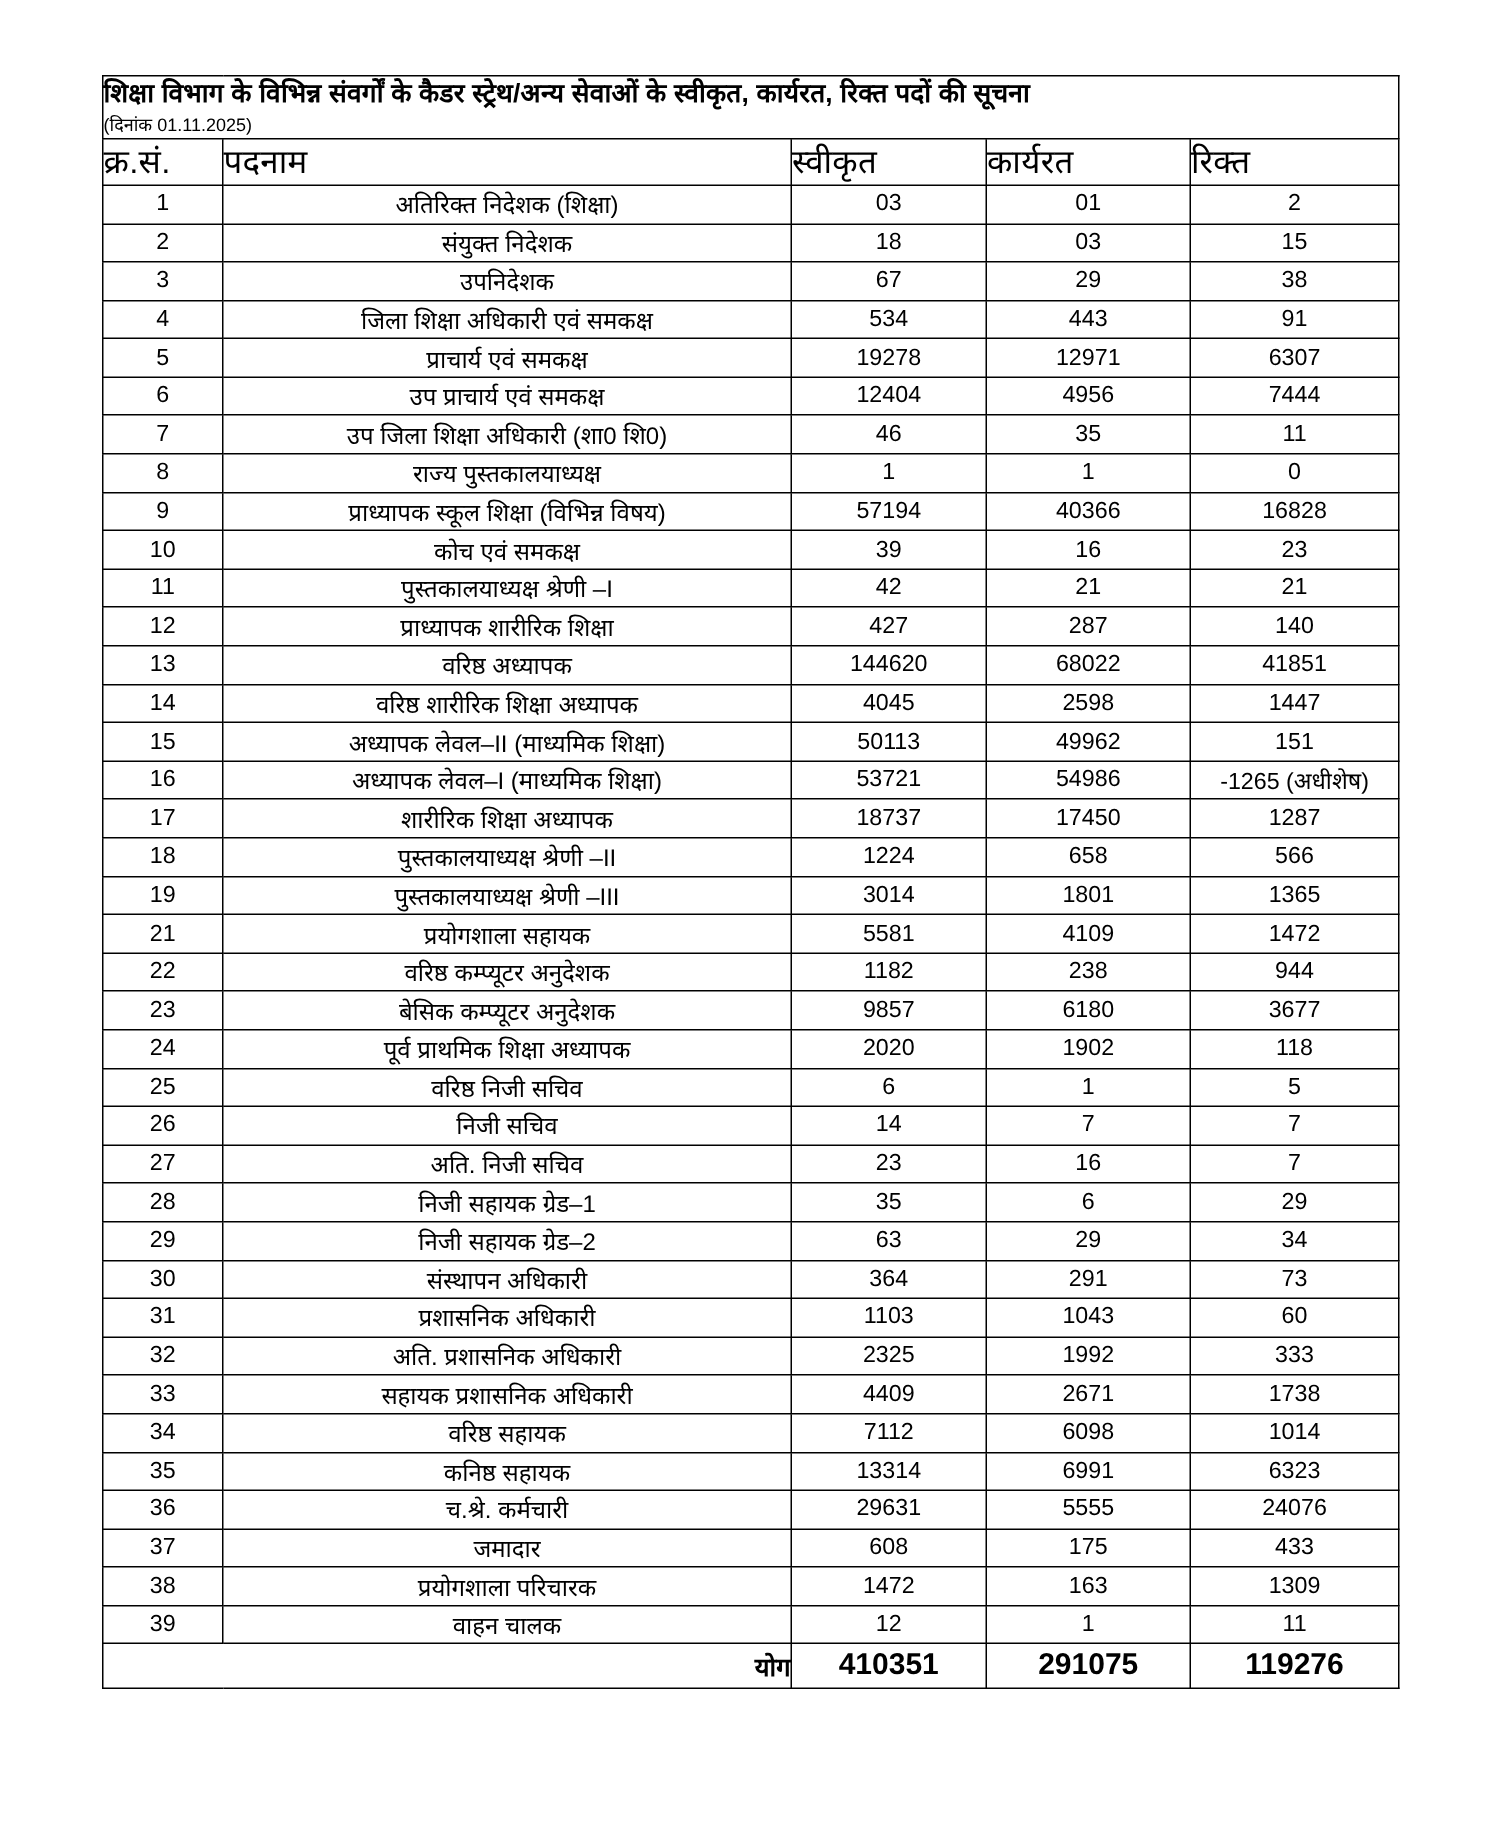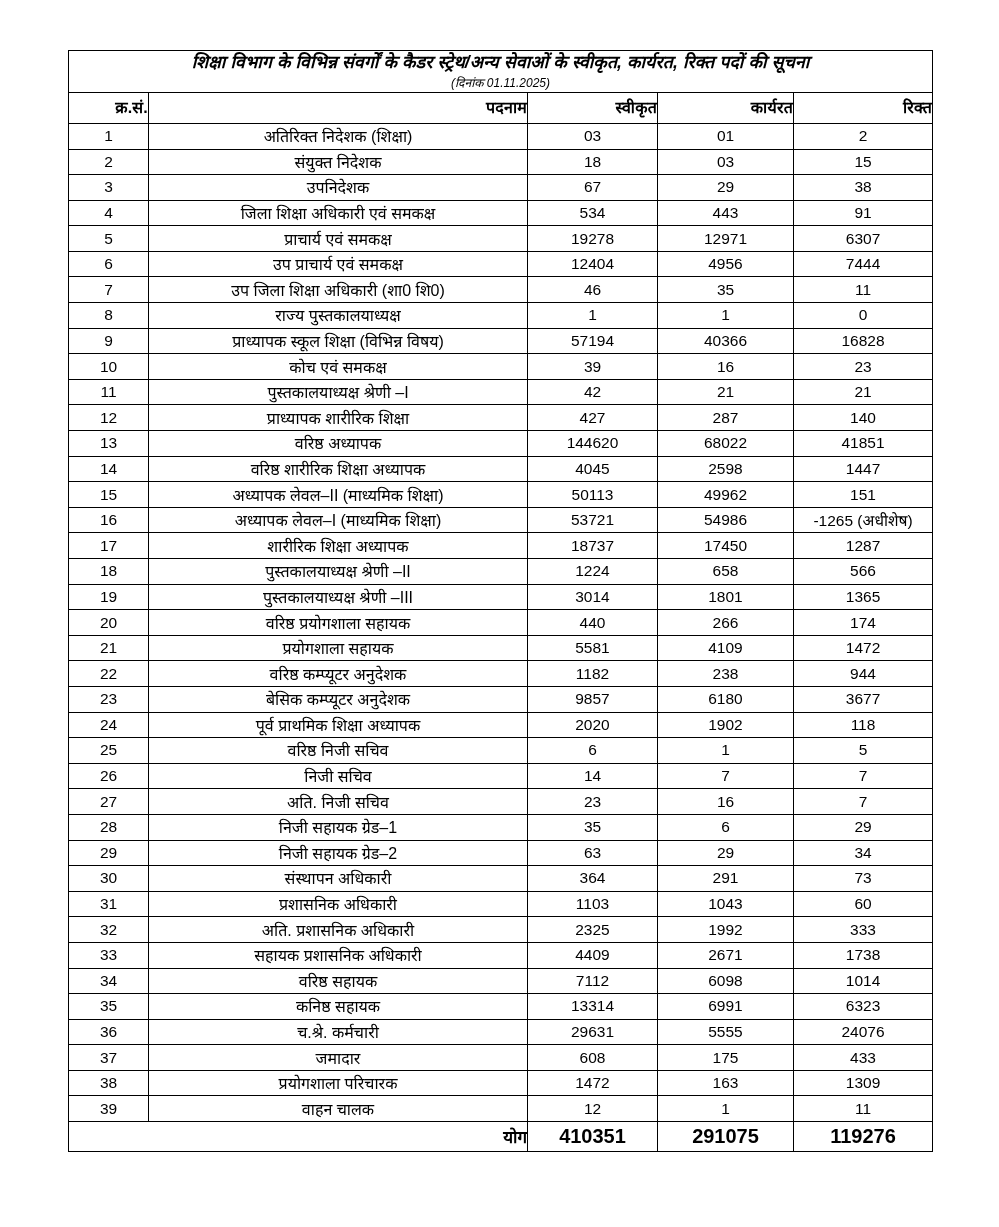--- a/index.html
+++ b/index.html
@@ -50,42 +50,41 @@
 
   
   col.c-sno    { width: 80px; }
   col.c-post   { width: 379px; }
   col.c-sanc   { width: 130px; }
   col.c-work   { width: 136px; }
   col.c-vac    { width: 139px; }
 
   
   .title-cell {
-    text-align: center;
+    text-align: left;
     padding: 7px 10px 8px 10px;
     line-height: 1.32;
-    font-style: italic;
   }
   .title-line-1 {
     font-size: 17.5px;
     font-weight: 600;
     letter-spacing: 0.15px;
     white-space: nowrap;
   }
   .title-line-2 {
     font-size: 12px;
     font-weight: 500;
     margin-top: 2px;
   }
 
   
   .col-head {
-    text-align: right;
-    font-size: 16px;
-    font-weight: 700;
+    text-align: left;
+    font-size: 22px;
+    font-weight: 400;
     height: 30px;
     line-height: 30px;
     letter-spacing: 0.2px;
   }
 
   
   tbody tr { height: 25.6px; }
 
   td.sno {
     text-align: center;
@@ -279,27 +278,20 @@
             <td class="num">566</td>
           </tr>
           <tr>
             <td class="sno">19</td>
             <td class="post">पुस्तकालयाध्यक्ष श्रेणी –III</td>
             <td class="num">3014</td>
             <td class="num">1801</td>
             <td class="num">1365</td>
           </tr>
           <tr>
-            <td class="sno">20</td>
-            <td class="post">वरिष्ठ प्रयोगशाला सहायक</td>
-            <td class="num">440</td>
-            <td class="num">266</td>
-            <td class="num">174</td>
-          </tr>
-          <tr>
             <td class="sno">21</td>
             <td class="post">प्रयोगशाला सहायक</td>
             <td class="num">5581</td>
             <td class="num">4109</td>
             <td class="num">1472</td>
           </tr>
           <tr>
             <td class="sno">22</td>
             <td class="post">वरिष्ठ कम्प्यूटर अनुदेशक</td>
             <td class="num">1182</td>

